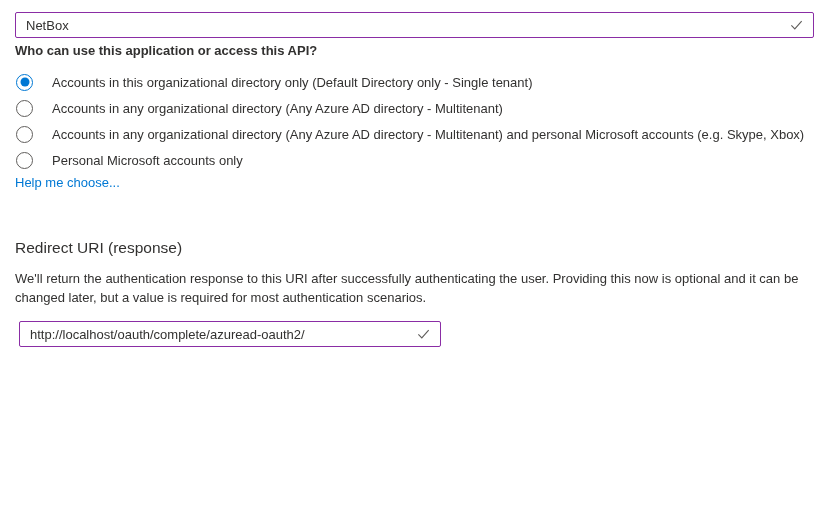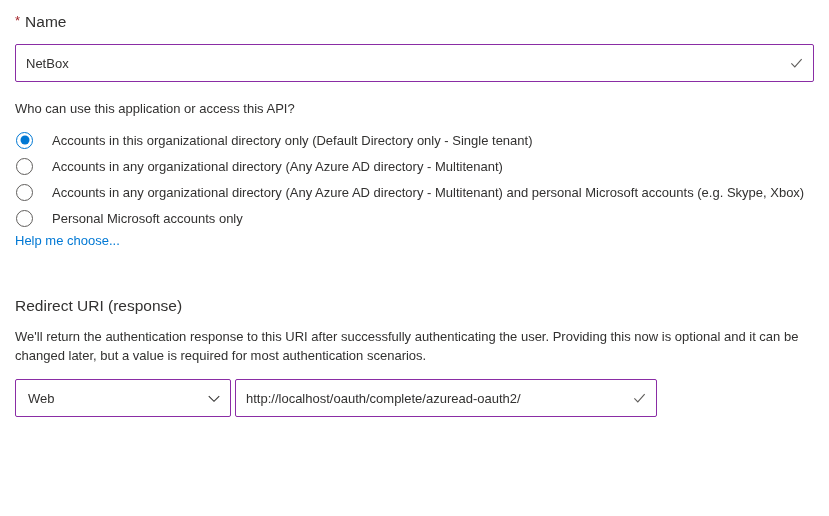--- a/index.html
+++ b/index.html
@@ -29,21 +29,21 @@
   }
   .hint-text, .body-text {
     font-size: 13px;
     line-height: 19px;
     color: #323130;
   }
   #name-title { margin-top: 10px; }
   #name-hint { margin-top: 13px; }
 
   .field-box {
-    height: 38px;
+    height: 26px;
     border: 1px solid #8a2da5;
     border-radius: 2px;
     background: #ffffff;
     display: flex;
     align-items: center;
     position: relative;
   }
   .field-box input {
     flex: 1;
     height: 100%;
@@ -62,21 +62,21 @@
     transform: translateY(-50%);
     width: 15px;
     height: 15px;
     display: flex;
     align-items: center;
     justify-content: center;
   }
   #name-input-box { margin-top: 12px; width: 799px; }
 
   #account-title { margin-top: 42px; }
-  #account-question { margin-top: 17px; }
+  #account-question { margin-top: 3px; font-weight: bold; }
 
   .radio-group { margin-top: 9px; }
   .radio-row {
     display: flex;
     align-items: center;
     height: 26px;
     cursor: default;
     gap: 9px;
   }
   .radio-circle {
@@ -137,23 +137,20 @@
     margin-left: 4px;
   }
   svg { display: block; }
 </style>
 </head>
 <body>
 
 <div class="page">
 
   
-  <div class="section-title" id="name-title">
-    <span class="required-star">*</span><span>Name</span>
-  </div>
   <div class="field-box" id="name-input-box">
     <input type="text" value="NetBox" style="">
     <span class="trail-icon">
       <svg width="15" height="15" viewBox="0 0 16 16">
           <path d="M2.5 8.5l3.7 3.7 7.3-8.4" fill="none" stroke="#605e5c" stroke-width="1.2"></path>
         </svg>
     </span>
   </div>
 
   
@@ -178,28 +175,20 @@
     </div>
   </div>
 
   <a id="help-link">Help me choose...</a>
 
   
   <div class="section-title" id="redirect-title">Redirect URI (response)</div>
   <div class="body-text" id="redirect-desc">We'll return the authentication response to this URI after successfully authenticating the user. Providing this now is optional and it can be changed later, but a value is required for most authentication scenarios.</div>
 
   <div class="uri-row">
-    <div class="field-box" id="platform-dropdown">
-      <span class="dropdown-value">Web</span>
-      <span class="trail-icon">
-        <svg width="14" height="14" viewBox="0 0 16 16">
-            <path d="M2 5.2l6 6 6-6" fill="none" stroke="#323130" stroke-width="1.2"></path>
-          </svg>
-      </span>
-    </div>
     <div class="field-box" id="uri-input-box">
       <input type="text" value="http://localhost/oauth/complete/azuread-oauth2/" style="">
       <span class="trail-icon">
         <svg width="15" height="15" viewBox="0 0 16 16">
             <path d="M2.5 8.5l3.7 3.7 7.3-8.4" fill="none" stroke="#605e5c" stroke-width="1.2"></path>
           </svg>
       </span>
     </div>
   </div>
 

